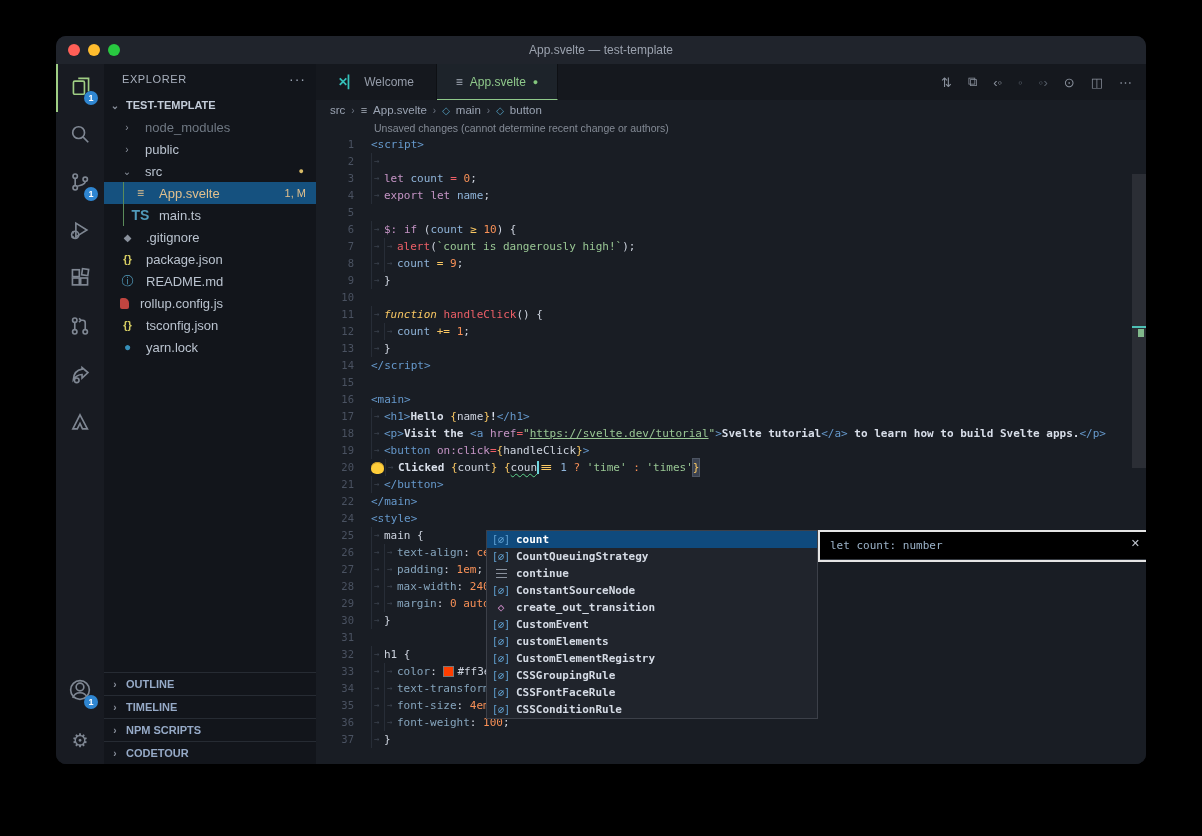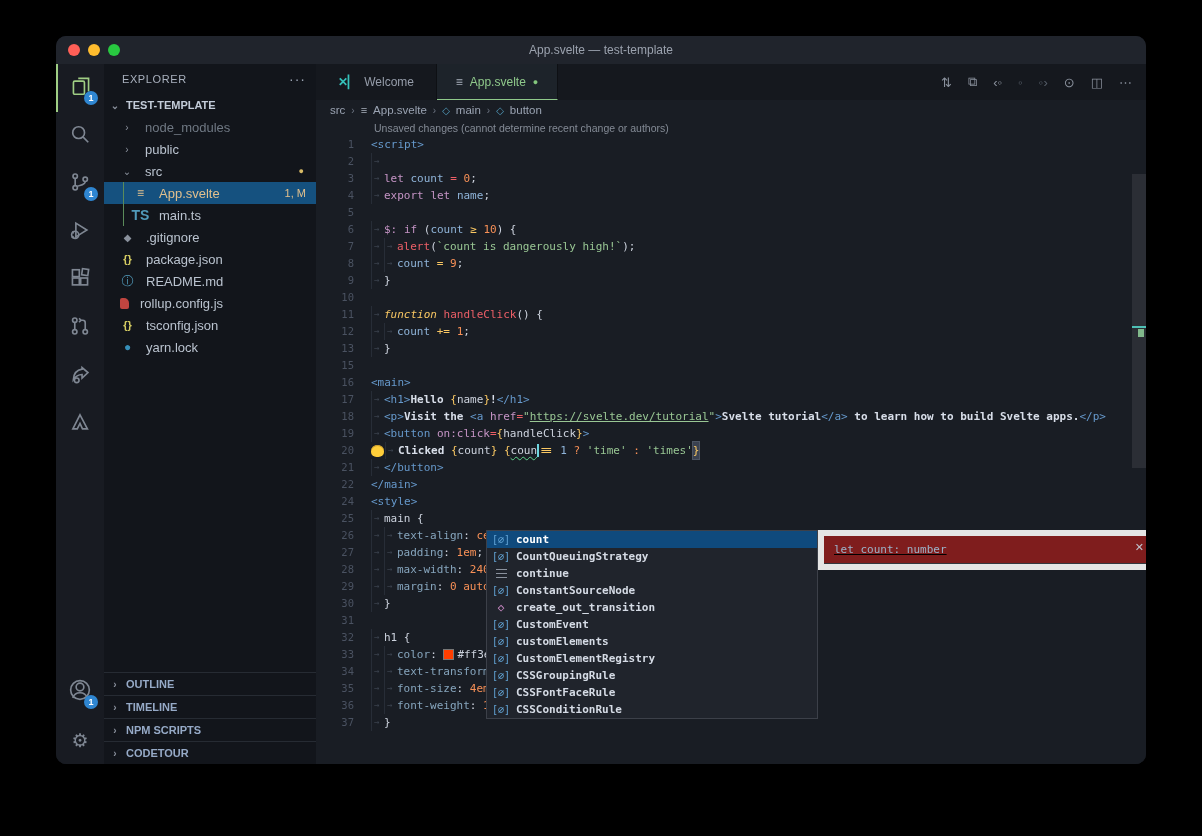--- a/index.html
+++ b/index.html
@@ -91,21 +91,21 @@
   .suggest{position:absolute;left:170px;top:410px;width:330px;background:#20242c;border:1px solid #3c4049;z-index:5;}
   .sitem{height:17px;display:flex;align-items:center;gap:6px;padding-left:5px;font-family:"DejaVu Sans Mono",monospace;
          font-size:11px;font-weight:bold;color:#d5dbe5;cursor:pointer;}
   .sitem.selected{background:#0f4a7d;color:#fff;}
   .sic{width:18px;flex:none;text-align:center;font-size:10px;font-weight:normal;}
   .sic.variable{color:#63a6d8;}
   .sic.module{color:#c586c0;font-size:11px;}
   .sic-kw{width:11px;height:9px;margin:0 3px 0 4px;flex:none;
           background:repeating-linear-gradient(to bottom,#8a919d 0 1.3px,transparent 1.3px 3.8px);}
   
-  .docs{position:absolute;left:502px;top:410px;width:328px;background:#7f1d1d;border:6px solid #e5e5e5;z-index:5;text-decoration:underline;}
+  .docs{position:absolute;left:502px;top:410px;width:328px;background:#000000;border:2px solid #e5e5e5;z-index:5;}
   .docs-sig{padding:7px 10px;font-family:"DejaVu Sans Mono",monospace;font-size:11px;color:#9cb3c9;
             border-bottom:1px solid #33383f;position:relative;}
   .docs-close{position:absolute;right:8px;top:5px;color:#c0c6d0;font-size:11px;cursor:pointer;font-family:"Liberation Sans",sans-serif;}
   .docs-desc{padding:8px 10px 9px;font-size:11.5px;color:#aebfd6;}
   
   .vscroll{position:absolute;right:0;top:54px;width:14px;height:294px;background:rgba(255,255,255,.08);z-index:4;}
   .ov-teal{position:absolute;right:0;top:206px;width:14px;height:2px;background:#4ec0b5;z-index:6;}
   .ov-green{position:absolute;right:2px;top:209px;width:6px;height:8px;background:#81b88b;z-index:6;}
 </style>
 </head>
@@ -321,20 +321,21 @@
               <div class="line"><span class="lnum">4</span><span class="ind">→</span><span class="c-kw">export</span><span class="c-txt"> </span><span class="c-kw">let</span><span class="c-txt"> </span><span class="c-vr">name</span><span class="c-txt">;</span></div>
               <div class="line"><span class="lnum">5</span></div>
               <div class="line"><span class="lnum">6</span><span class="ind">→</span><span class="c-kw">$:</span><span class="c-txt"> </span><span class="c-kw">if</span><span class="c-txt"> (</span><span class="c-vr">count</span><span class="c-txt"> </span><span class="c-gold">≥</span><span class="c-txt"> </span><span class="c-num">10</span><span class="c-txt">) {</span></div>
               <div class="line"><span class="lnum">7</span><span class="ind">→</span><span class="ind">→</span><span class="c-fn">alert</span><span class="c-txt">(</span><span class="c-str">`count is dangerously high!`</span><span class="c-txt">);</span></div>
               <div class="line"><span class="lnum">8</span><span class="ind">→</span><span class="ind">→</span><span class="c-vr">count</span><span class="c-txt"> </span><span class="c-gold">=</span><span class="c-txt"> </span><span class="c-num">9</span><span class="c-txt">;</span></div>
               <div class="line"><span class="lnum">9</span><span class="ind">→</span><span class="c-txt">}</span></div>
               <div class="line"><span class="lnum">10</span></div>
               <div class="line"><span class="lnum">11</span><span class="ind">→</span><span class="c-kwi">function</span><span class="c-txt"> </span><span class="c-fn">handleClick</span><span class="c-txt">() {</span></div>
               <div class="line"><span class="lnum">12</span><span class="ind">→</span><span class="ind">→</span><span class="c-vr">count</span><span class="c-txt"> </span><span class="c-gold">+=</span><span class="c-txt"> </span><span class="c-num">1</span><span class="c-txt">;</span></div>
               <div class="line"><span class="lnum">13</span><span class="ind">→</span><span class="c-txt">}</span></div>
+              <div class="line"><span class="lnum">14</span><span class="c-tag">&lt;/script&gt;</span></div>
               <div class="line"><span class="lnum">15</span></div>
               <div class="line"><span class="lnum">16</span><span class="c-tag">&lt;main&gt;</span></div>
               <div class="line"><span class="lnum">17</span><span class="ind">→</span><span class="c-tag">&lt;h1&gt;</span><span class="c-txtb">Hello </span><span class="c-gold">{</span><span class="c-txt">name</span><span class="c-gold">}</span><span class="c-txtb">!</span><span class="c-tag">&lt;/h1&gt;</span></div>
               <div class="line"><span class="lnum">18</span><span class="ind">→</span><span class="c-tag">&lt;p&gt;</span><span class="c-txtb">Visit the </span><span class="c-tag">&lt;a </span><span class="c-kw">href</span><span class="c-op">=</span><span class="c-str">"</span><span class="c-lnk">https://svelte.dev/tutorial</span><span class="c-str">"</span><span class="c-tag">&gt;</span><span class="c-txtb">Svelte tutorial</span><span class="c-tag">&lt;/a&gt;</span><span class="c-txtb"> to learn how to build Svelte apps.</span><span class="c-tag">&lt;/p&gt;</span></div>
               <div class="line"><span class="lnum">19</span><span class="ind">→</span><span class="c-tag">&lt;button </span><span class="c-kw">on:click</span><span class="c-op">=</span><span class="c-gold">{</span><span class="c-txt">handleClick</span><span class="c-gold">}</span><span class="c-tag">&gt;</span></div>
               <div class="line"><span class="lnum">20</span><span class="bulb"></span><span class="ind">→</span><span class="c-txtb">Clicked </span><span class="c-gold">{</span><span class="c-txt">count</span><span class="c-gold">}</span><span class="c-txtb"> </span><span class="c-gold">{</span><span class="c-wavy">coun</span><span class="cursor"></span><span class="c-lig">≡</span><span class="c-txt"> </span><span class="c-vr">1</span><span class="c-txt"> </span><span class="c-num">?</span><span class="c-txt"> </span><span class="c-str">'time'</span><span class="c-txt"> </span><span class="c-num">:</span><span class="c-txt"> </span><span class="c-str">'times'</span><span class="c-brkt">}</span></div>
               <div class="line"><span class="lnum">21</span><span class="ind">→</span><span class="c-tag">&lt;/button&gt;</span></div>
               <div class="line"><span class="lnum">22</span><span class="c-tag">&lt;/main&gt;</span></div>
               <div class="line"><span class="lnum">24</span><span class="c-tag">&lt;style&gt;</span></div>
               <div class="line"><span class="lnum">25</span><span class="ind">→</span><span class="c-sel">main</span><span class="c-txt"> {</span></div>

